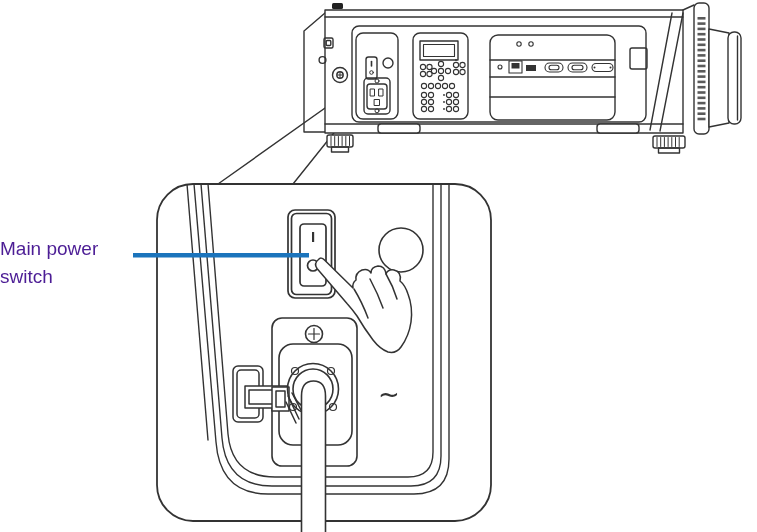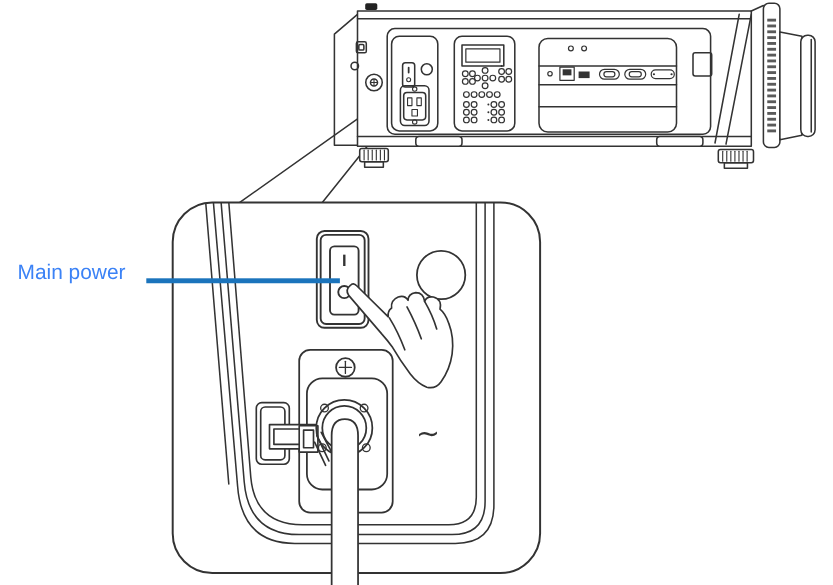--- a/index.html
+++ b/index.html
@@ -3,32 +3,33 @@
 <meta charset="utf-8">
 <style>
   html,body{margin:0;padding:0;background:#ffffff;}
   #canvas{
     position:relative;width:757px;height:532px;background:#ffffff;overflow:hidden;
     font-family:"Liberation Sans", sans-serif;
   }
   #art{position:absolute;left:0;top:0;}
   .label{
     position:absolute;left:0;top:235px;width:130px;
-    text-align:center;font-size:19px;line-height:28px;color:#3b82f6;
+    text-align:left;font-size:19px;line-height:28px;color:#4c1d95;
   }
   .label span{display:block;}
   svg *{vector-effect:none;}
 </style>
 </head>
 <body>
 
 <div id="canvas">
 
   <div class="label">
     <span>Main power</span>
+    <span>switch</span>
   </div>
 
   <svg id="art" width="757" height="532" viewBox="0 0 757 532" fill="none" stroke="#333333" stroke-width="1.4" stroke-linecap="round" stroke-linejoin="round">
 
     <g>
 
       <g>
         <path d="M 366,79 L 218,184"></path>
         <path d="M 377,79 L 293,184"></path>
       </g>

